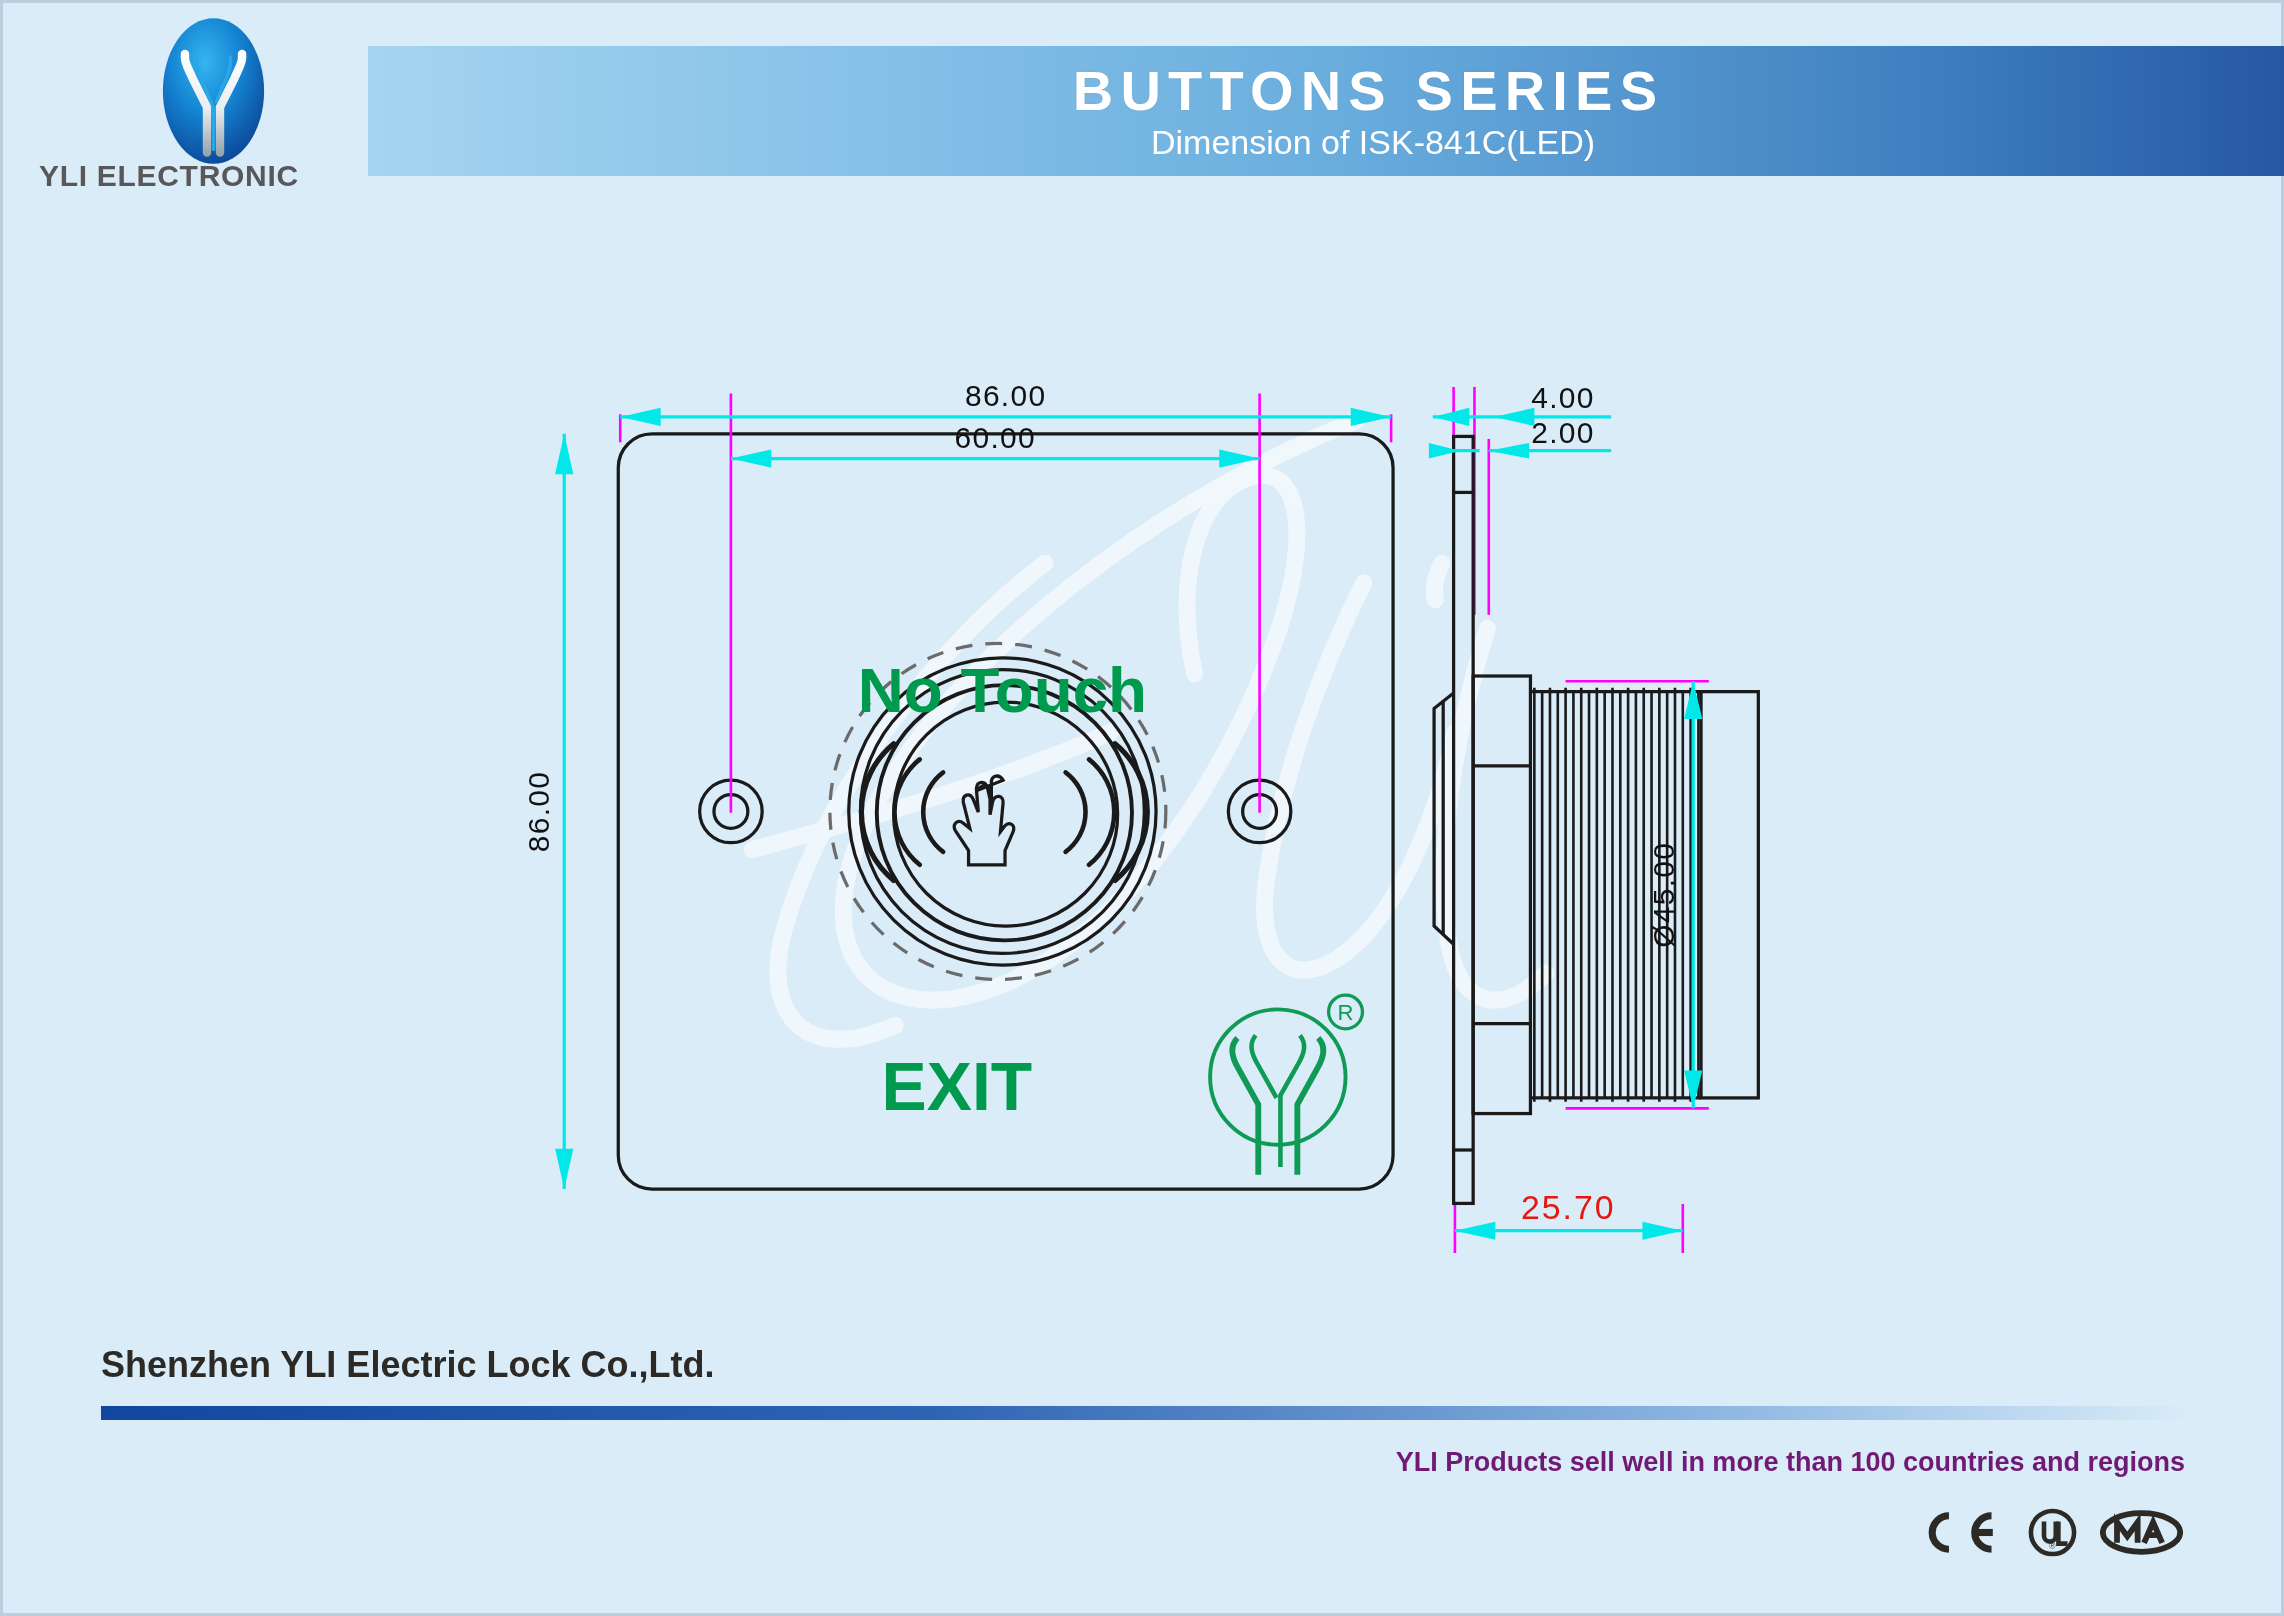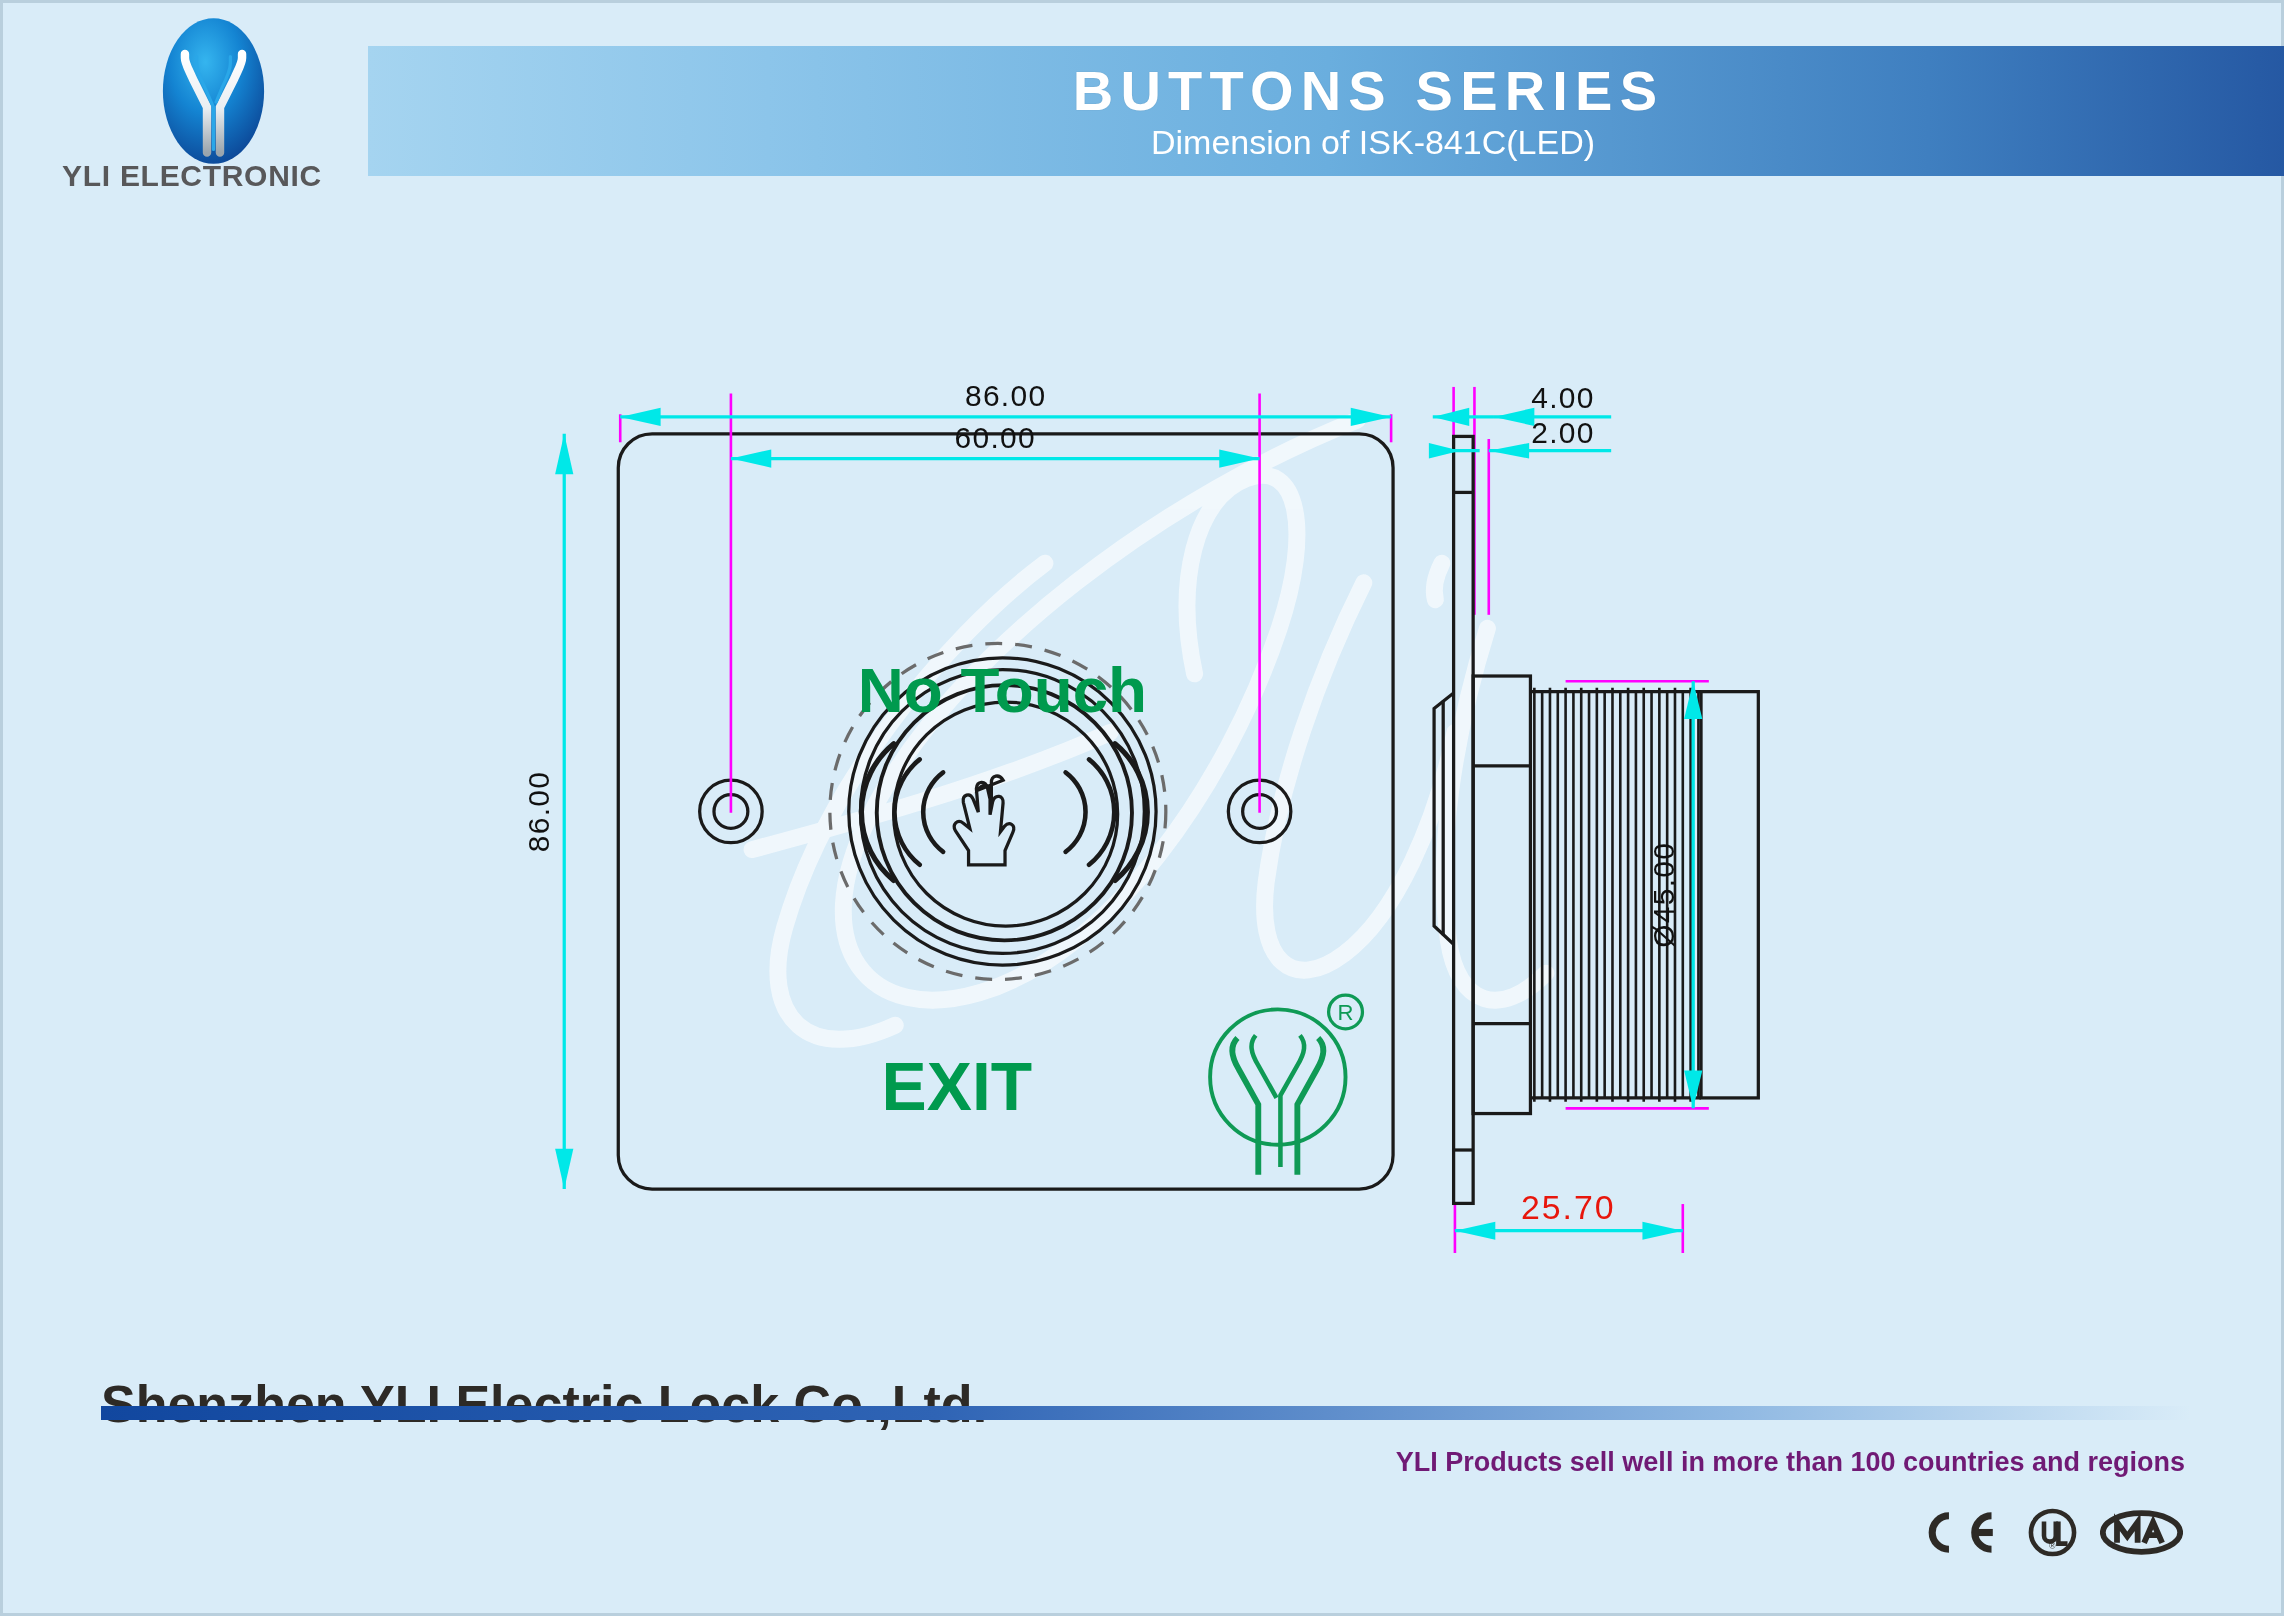--- a/index.html
+++ b/index.html
@@ -18,21 +18,21 @@
   
   .watermark{
     position:absolute;left:586px;top:365px;width:1042px;height:846px;
     pointer-events:none;opacity:1;
   }
 
   
   .logo-block{position:absolute;left:36px;top:7.8px;width:306px;height:195px;}
   .logo-oval{position:absolute;left:120px;top:5.2px;width:109px;height:150px;}
   .logo-text{
-    position:absolute;left:0;top:148px;width:306px;text-align:center;
+    position:absolute;left:0;top:148px;width:306px;
     font-size:30px;font-weight:bold;color:#58585a;letter-spacing:0.7px;
     font-family:"Liberation Sans",sans-serif;
   }
 
   .banner{
     position:absolute;left:365px;top:43px;width:2001px;height:130px;
     background:linear-gradient(to right,#a5d4f0 0%,#8cc5ea 20%,#6aaede 48%,#3f7fc0 78%,#1f4f9c 100%);
     display:flex;flex-direction:column;align-items:center;justify-content:center;
   }
   .banner-title{
@@ -56,22 +56,22 @@
     font-family:"Liberation Sans",sans-serif;
     font-size:52px;fill:#e8160c;letter-spacing:3px;
   }
   .face-txt{
     font-family:"Liberation Sans",sans-serif;
     font-weight:bold;fill:#009a4e;
   }
 
   
   .company{
-    position:absolute;left:98px;top:1371px;
-    font-size:52px;font-weight:bold;color:#2d2a26;letter-spacing:0px;
+    position:absolute;left:98px;top:1341px;
+    font-size:36px;font-weight:bold;color:#2d2a26;letter-spacing:0px;
     font-family:"Liberation Sans",sans-serif;
   }
   .divider{
     position:absolute;left:98px;top:1403px;width:2090px;height:14.3px;
     background:linear-gradient(to right,#11479f 0%,#2f64b5 40%,#8fb8e2 78%,#d9ecf8 100%);
   }
   .addr{
     position:absolute;left:98px;top:1439px;width:1107px;
     font-size:26px;color:#1c1c1c;line-height:1.52;
     font-family:"Liberation Sans",sans-serif;

